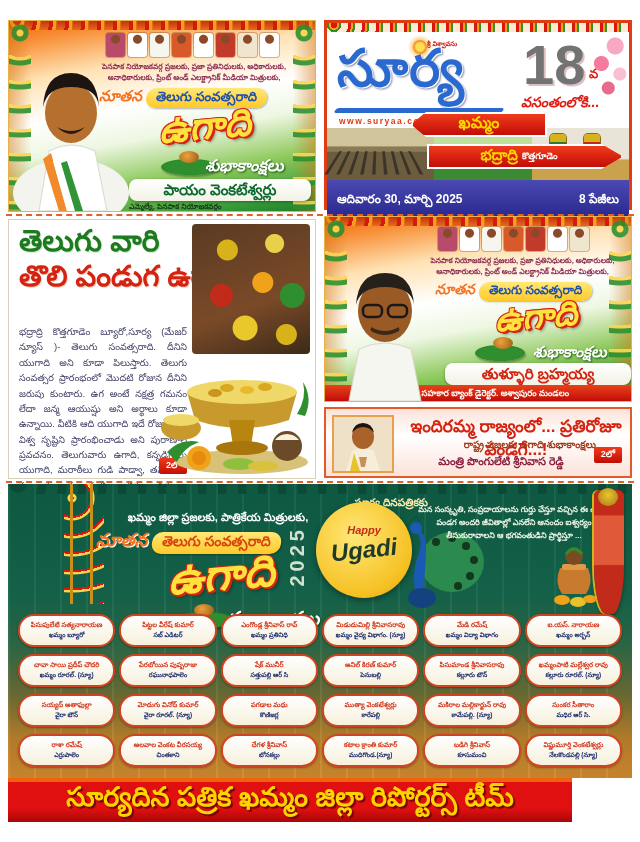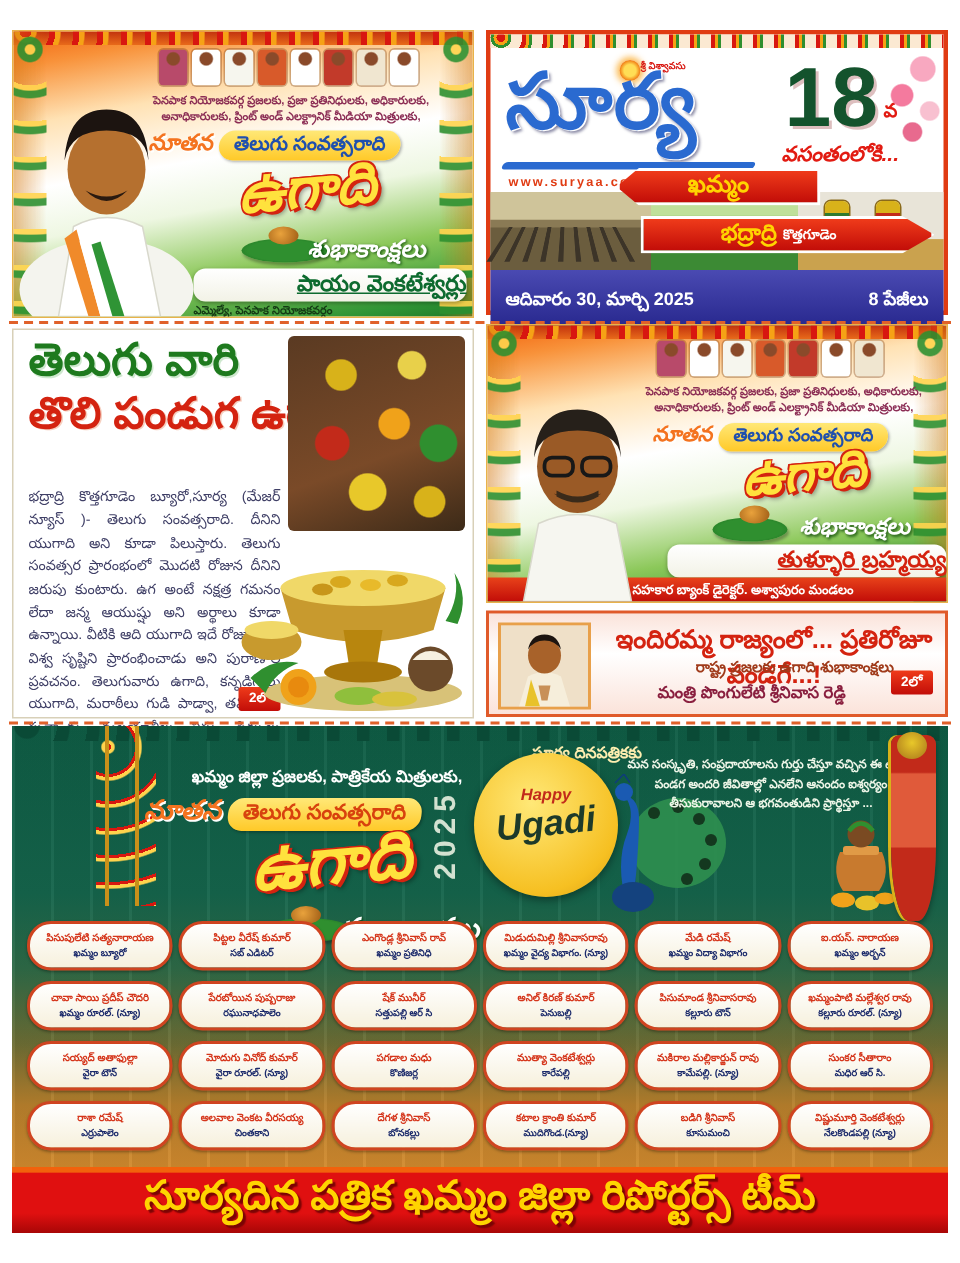--- a/index.html
+++ b/index.html
@@ -35,38 +35,38 @@
 
   
   #ad-left { left:8px; top:20px; width:308px; height:192px; }
   #ad-left .leaders { top:12px; padding-left:60px; }
   #ad-left .aud { left:70px; top:40px; width:230px; }
   #ad-left .line-prefix { position:absolute; left:90px; top:66px; font-size:15px; }
   #ad-left .ribbon { font-size:13px; }
   #ad-left .ugadi-script { position:absolute; left:150px; top:84px; font-size:38px; }
   #ad-left .leaf-dish { left:152px; top:138px; }
   #ad-left .greet-script { position:absolute; left:196px; top:136px; font-size:16px; }
-  .name-band { position:absolute; background:linear-gradient(#ffffff,#f2f2e6); border-radius:8px; text-align:right;
-    box-shadow:0 1px 3px rgba(0,0,0,.35);text-decoration:underline; }
+  .name-band { position:absolute; background:linear-gradient(#ffffff,#f2f2e6); border-radius:8px; text-align:center;
+    box-shadow:0 1px 3px rgba(0,0,0,.35); }
   #ad-left .name-band { left:120px; top:158px; width:182px; height:22px; font-size:15px; font-weight:bold; color:#0d6b2f; line-height:22px; }
   #ad-left .desig { position:absolute; left:120px; top:181px; width:182px; text-align:left; font-size:7.5px; font-weight:bold; color:#143a14; }
   .portrait { position:absolute; bottom:0; }
 
   
   #masthead { position:absolute; left:324px; top:20px; width:308px; height:190px; background:#ffffff; border:3px solid #e03b12; }
   #masthead .floral { height:9px; background:repeating-radial-gradient(circle at 7px 2px,#d81710 0 3px,#f6a215 3px 5px,#2f8f2f 5px 7px,rgba(0,0,0,0) 7px 14px),#fbe9d2; }
   .mast-main { position:relative; height:96px;text-align:right; }
   .sun-logo { position:absolute; left:86px; top:8px; width:14px; height:14px; border-radius:50%;
     background:radial-gradient(circle,#ffdd55 0 40%,#f07a12 70%); box-shadow:0 0 4px 2px rgba(250,170,40,.8); }
   .year-label { position:absolute; left:100px; top:8px; font-size:6.5px; color:#d81710; font-weight:bold; }
   .paper-title { position:absolute; left:10px; top:6px; font-size:52px; font-weight:bold; color:#2a6ad0;
     text-shadow:1px 1px 0 #ffffff,2px 2px 2px rgba(0,0,60,.45); letter-spacing:1px; }
   .title-swoosh { position:absolute; left:8px; top:76px; width:168px; height:5px; background:#2a6ad0; border-radius:3px; transform:skewX(-30deg); }
   .website { position:absolute; left:12px; top:84px; font-size:8.5px; font-weight:bold; color:#e03b12; letter-spacing:1.5px; }
-  .anniv-num { position:absolute; left:196px; top:0px; font-size:56px; font-weight:bold; color:#14532d; text-shadow:2px 2px 0 rgba(120,0,0,.25); }
+  .anniv-num { position:absolute; left:196px; top:0px; font-size:56px; font-weight:bold; color:#737373; text-shadow:2px 2px 0 rgba(120,0,0,.25); }
   .anniv-suffix { position:absolute; left:262px; top:34px; font-size:13px; font-weight:bold; color:#e21b12; }
   .anniv-text { position:absolute; left:194px; top:62px; font-size:14px; font-weight:bold; font-style:italic; color:#e21b12; }
   .mast-flowers { position:absolute; right:0; top:0; width:46px; height:70px;
     background:radial-gradient(circle at 70% 20%,#f8a8c0 0 8px,rgba(0,0,0,0) 9px),
                radial-gradient(circle at 40% 45%,#f47a9e 0 7px,rgba(0,0,0,0) 8px),
                radial-gradient(circle at 80% 60%,#f8c0d0 0 6px,rgba(0,0,0,0) 7px),
                radial-gradient(circle at 55% 80%,#e86a8e 0 6px,rgba(0,0,0,0) 7px); }
   .mast-photos { position:relative; height:52px; display:flex; overflow:visible; }
   .photo-bridge { flex:1.1; background:linear-gradient(180deg,#cfc49a 0 35%,#8a7a55 36% 45%,#6b5d3e 46% 100%),#8a7a55; }
   .photo-bridge::after { content:""; position:absolute; left:6px; top:20px; width:90px; height:26px;
@@ -165,21 +165,21 @@
   
   .reporters-grid { position:absolute; left:10px; right:10px; top:130px; display:grid;
     grid-template-columns:repeat(6,1fr); gap:7px 4px; }
   .pill { background:linear-gradient(#ffffff,#f6f0dc); border:2px solid #cf4420; border-radius:16px; height:33px;
     display:flex; flex-direction:column; align-items:center; justify-content:center; padding:1px 2px; overflow:hidden;
     box-shadow:0 1px 2px rgba(0,0,0,.35); }
   .pill-name { font-size:6.8px; font-weight:bold; color:#d5351b; white-space:nowrap; }
   .pill-loc { font-size:6.4px; font-weight:bold; color:#1b2a6b; white-space:nowrap; margin-top:1px; }
 
   
-  #footer-banner { position:absolute; left:8px; top:778px; width:624px; height:44px;
+  #footer-banner { position:absolute; left:8px; top:778px; width:564px; height:44px;
     background:linear-gradient(180deg,#f2620c 0 8%,#e01010 9% 70%,#a80606 100%);
     display:flex; align-items:center; justify-content:center; }
   #footer-banner .txt { font-size:27px; font-weight:bold; color:#ffd400; text-shadow:2px 2px 1px #7a0404; }
 </style>
 </head>
 <body>
 
 <div class="page">
 
   <div id="ad-left" class="cong-ad">

